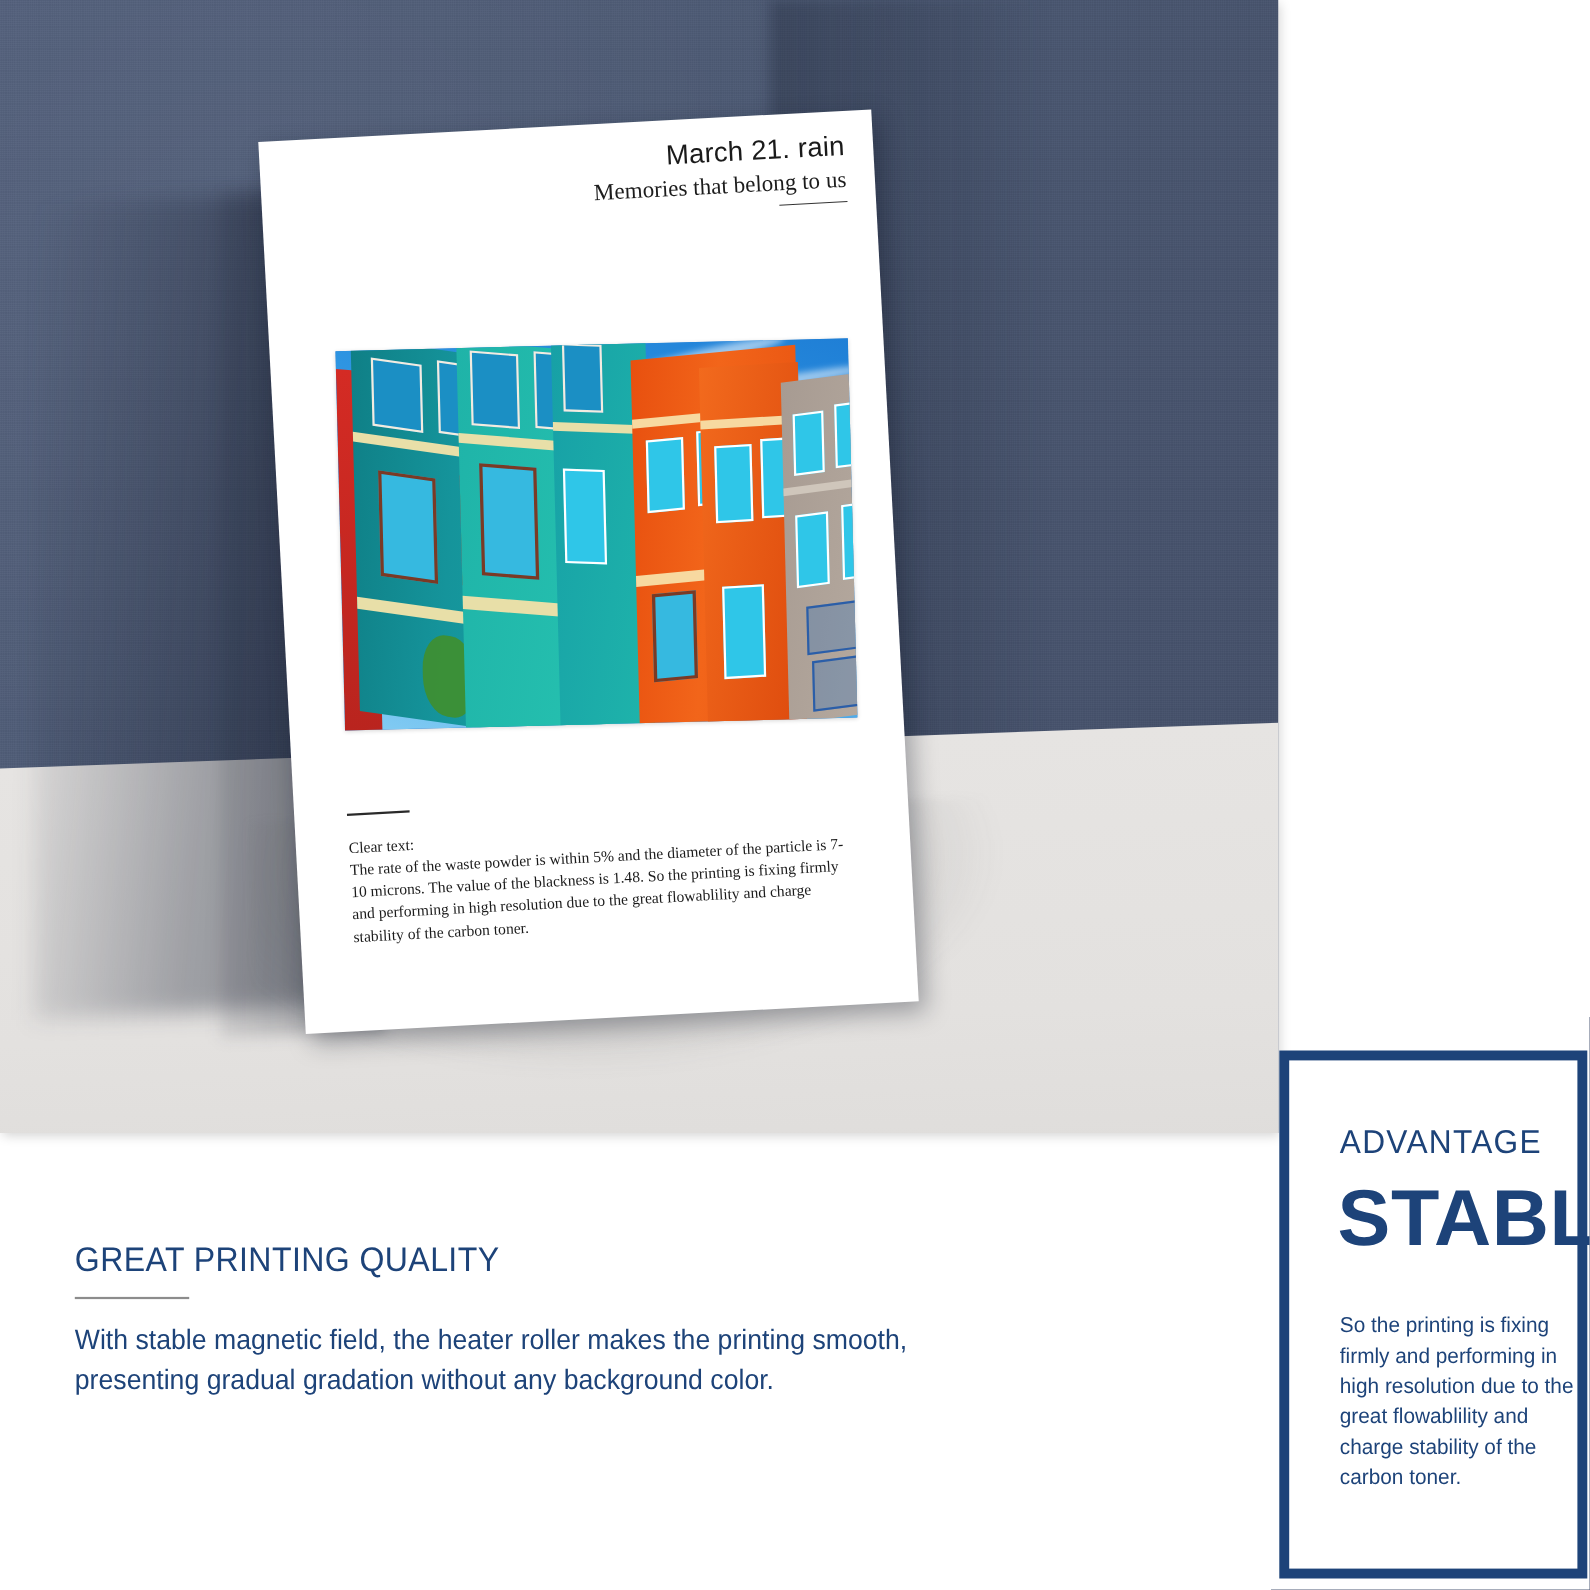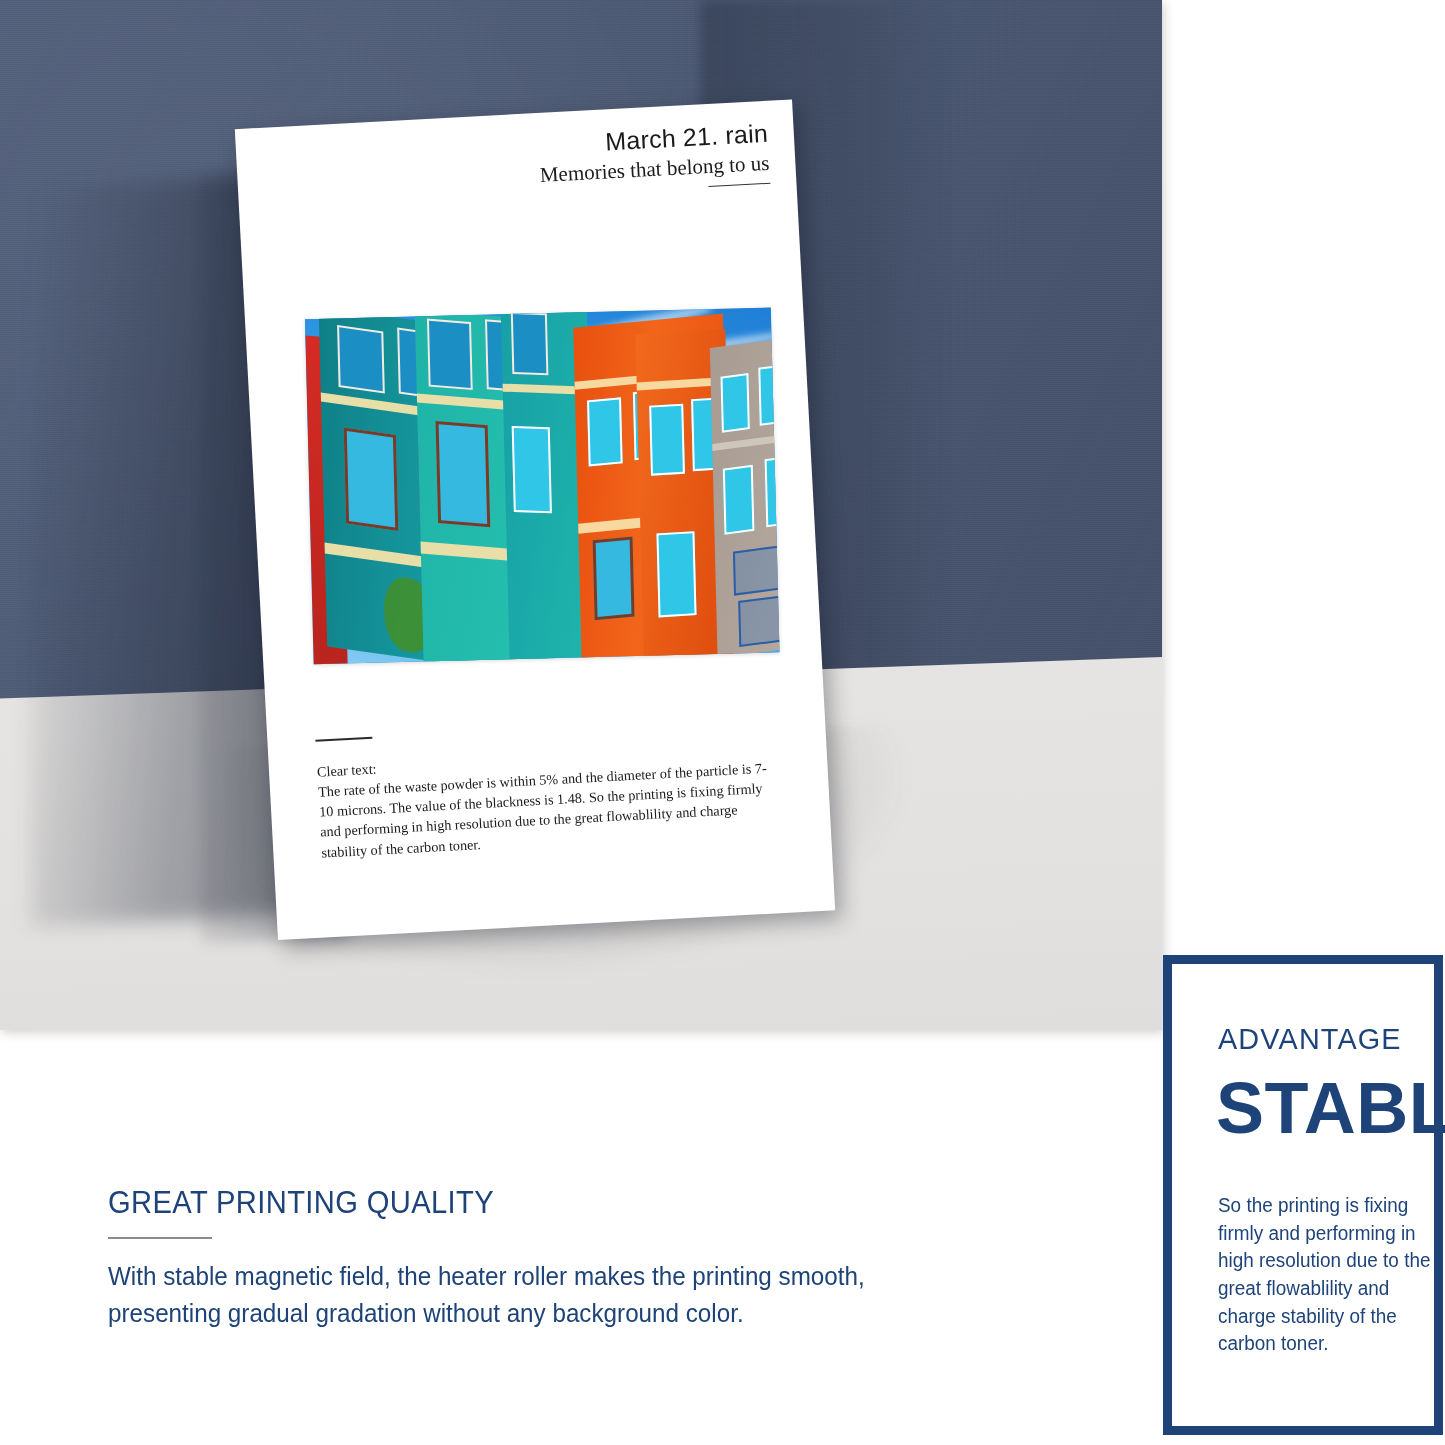--- a/index.html
+++ b/index.html
@@ -129,21 +129,21 @@
   }
   .card-body{
     position:absolute;left:48px;top:636px;width:460px;
     font-family:"Liberation Serif", serif;
     font-size:14.2px;line-height:1.42;color:#1b1b1b;
   }
   .card-body .lead{display:block;}
 
   
   #left-block{
-    position:absolute;left:68px;top:1186px;width:800px;margin-left:40px;
+    position:absolute;left:68px;top:1128px;width:800px;
   }
   #left-title{
     font-size:31px;color:#1d4379;letter-spacing:.4px;line-height:1.1;
     font-weight:400;
     transform:scaleX(.94);transform-origin:left center;
   }
   #left-rule{margin-top:17px;width:104px;height:2px;background:#8c8c8c;}
   #left-para{
     margin-top:19px;width:800px;
     font-size:25.5px;line-height:1.45;color:#1d4379;

